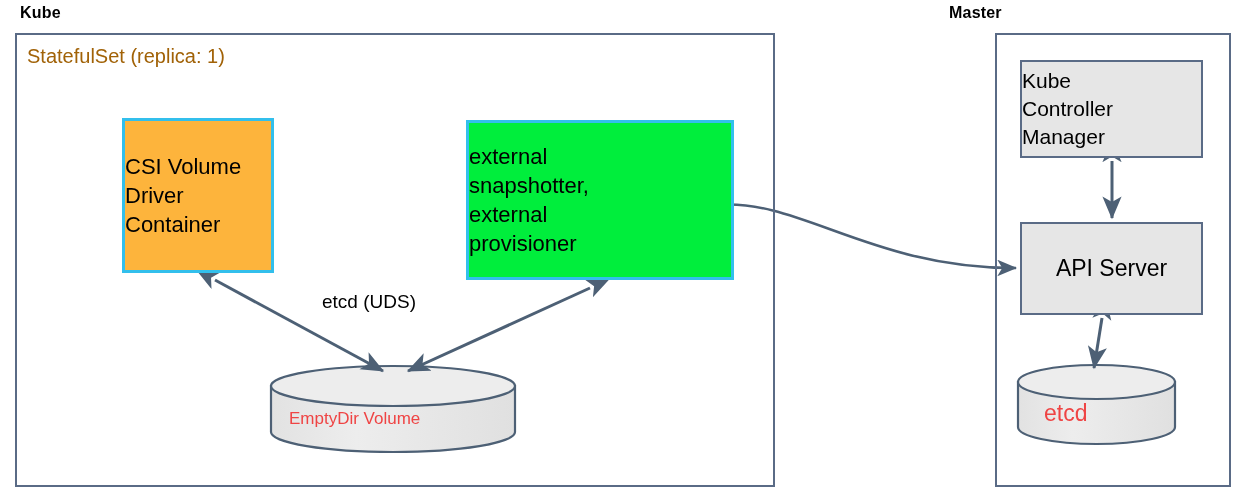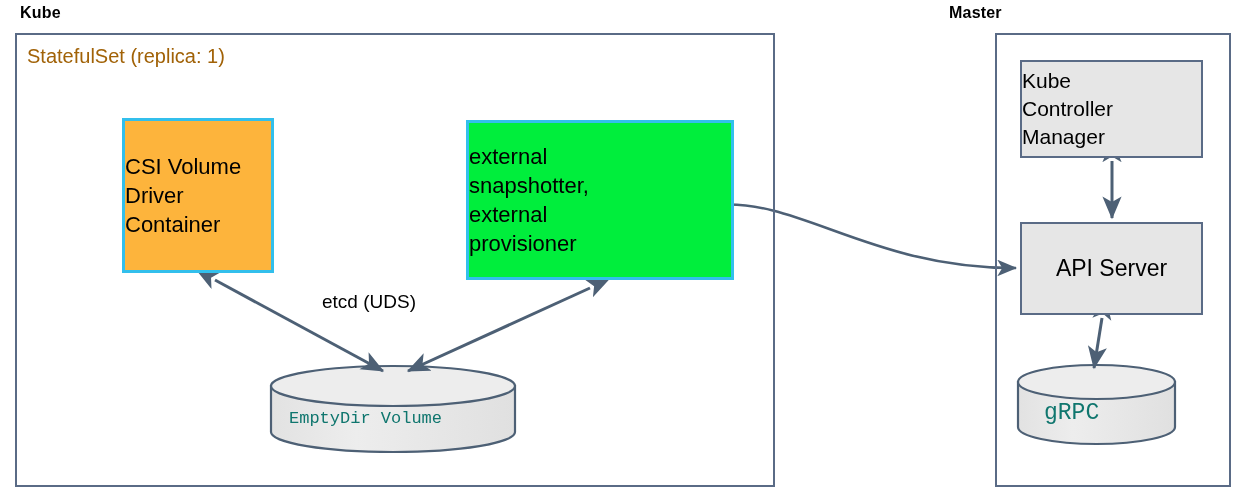--- a/index.html
+++ b/index.html
@@ -66,23 +66,22 @@
   }
   .box-grey {
     background: #E6E6E6;
     border: 2px solid #5a6b86;
   }
   .box-grey.centered { justify-content: center; }
   .box-grey.centered .label { padding-left: 0; }
   .cylinder-label {
     position: absolute;
     font-size: 17px;
-    color: #0f766e;
+    color: #ef4444;
     white-space: nowrap;
-    font-family: Liberation Mono, monospace;
   }
 
   
   .edge-label {
     font-size: 19px;
     color: #000000;
     white-space: nowrap;
   }
 </style>
 </head>
@@ -154,13 +153,13 @@
 <div class="abs node-box box-grey" style="left:1020px; top:60px; width:183px; height:98px; font-size:21px;">
   <span class="label">Kube
 Controller
 Manager</span>
 </div>
 
 <div class="abs node-box box-grey centered" style="left:1020px; top:222px; width:183px; height:93px; font-size:23px;">
   <span class="label">API Server</span>
 </div>
 
-<div class="abs cylinder-label" style="left:1044px; top:400px; font-size:23px;">gRPC</div>
+<div class="abs cylinder-label" style="left:1044px; top:400px; font-size:23px;">etcd</div>
 
 </body></html>

